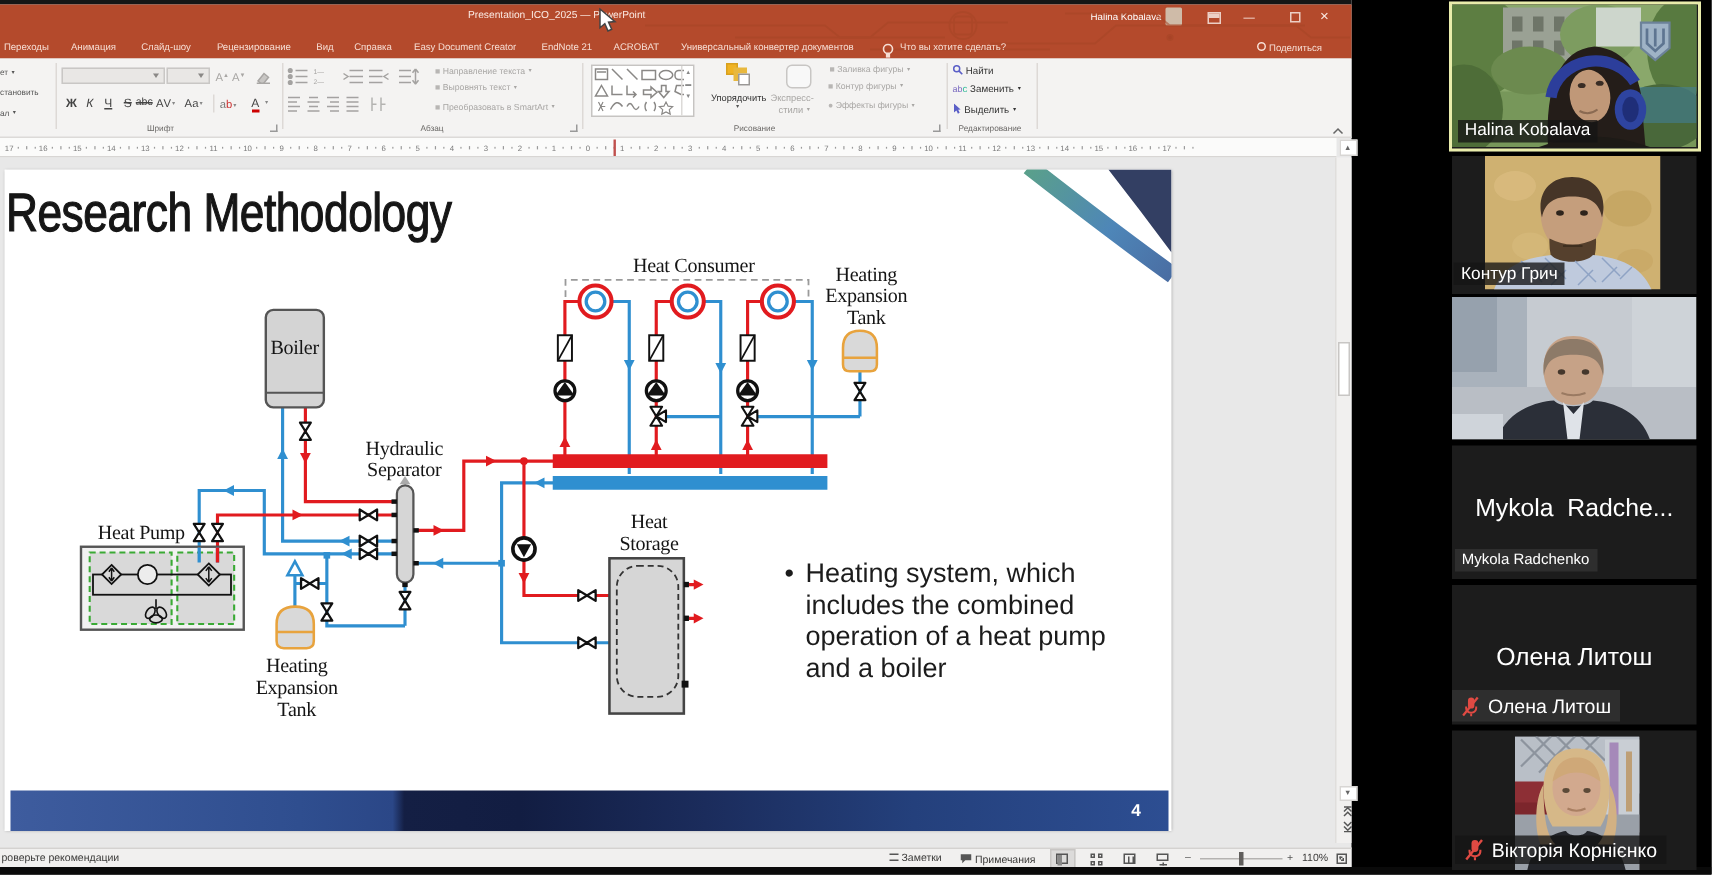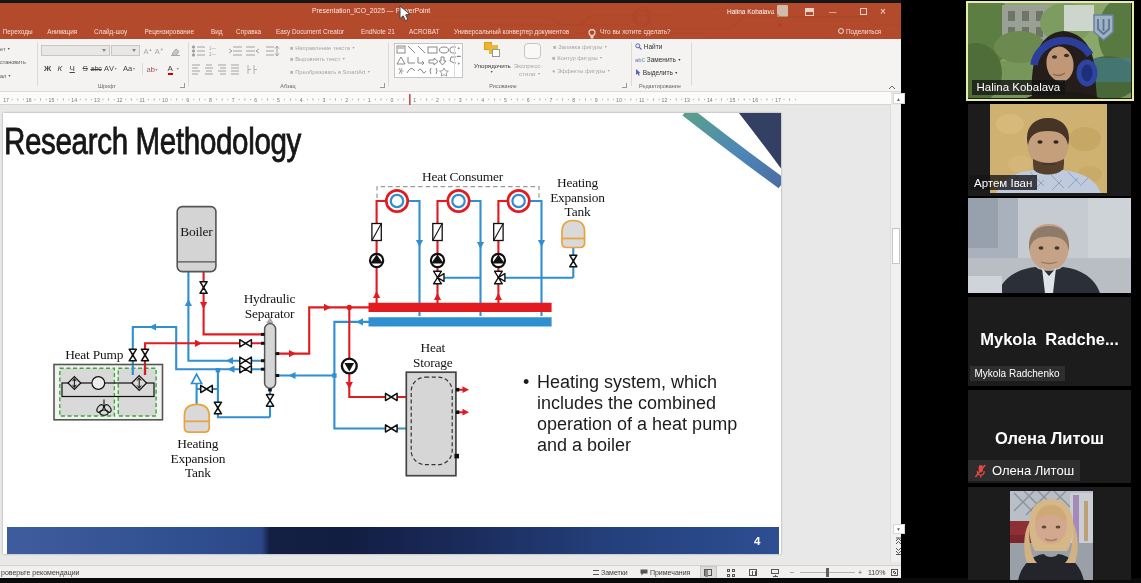--- a/index.html
+++ b/index.html
@@ -25,21 +25,21 @@
 #footerbar .fn{position:absolute;right:18px;top:8px;color:#fff;font-weight:bold;font-size:11.5px}
 #ptitle{position:absolute;left:1px;top:8px;font-size:36px;letter-spacing:-.4px;color:#161616;-webkit-text-stroke:.8px #161616;white-space:nowrap;transform:scaleX(.82);transform-origin:left top}
 
 #vsb{position:absolute;left:890px;top:105px;width:11px;height:457px;background:#f1f0ef;border-left:1px solid #e0dedc}
 
 #status{position:absolute;left:0;top:565px;width:901px;height:13px;background:#f1f0ef;border-top:1px solid #d4d2d0;font-size:7px;color:#3b3a39}
 #botblack{position:absolute;left:0;top:578px;width:1141px;height:5px;background:#0a0a0a}
 
 .tile{position:absolute;left:968px;width:163px;background:#1c1c1c;overflow:hidden}
 .nlabel{position:absolute;background:rgba(20,20,20,.78);color:#fff;display:flex;align-items:center;white-space:nowrap}
-.ctrname{position:absolute;width:100%;text-align:center;color:#fff;font-weight:bold;font-size:16.5px}
+.ctrname{position:absolute;width:100%;text-align:center;color:#fff;font-weight:normal;font-size:16.5px}
 </style></head>
 <body>
 <div id="stage">
  <div id="win">
   <div id="topblack"></div>
   <div id="redbar">
     <div class="wt" style="left:312px;top:4px;font-size:6.8px">Presentation_ICO_2025  —  PowerPoint</div>
     <div class="wt" style="left:727px;top:4.5px;color:#fff;font-size:6.5px">Halina Kobalava</div>
     <div class="wt" style="left:777px;top:1.5px;width:11px;height:12px;background:#cfbba8;border-radius:1px"></div>
     <div class="wt" style="left:805px;top:4.5px;width:9px;height:8px;border:1px solid #eccfc5">
@@ -667,21 +667,21 @@
    <ellipse cx="50" cy="38" rx="2.6" ry="1.8" fill="#2e241c"></ellipse>
         <ellipse cx="66" cy="38" rx="2.6" ry="1.8" fill="#2e241c"></ellipse>
    <path d="M43,55 Q58.5,63 74,55 Q75,78 58.5,81 Q42,78 43,55 Z" fill="#55402d"></path>
    <path d="M52,60 h13" stroke="#3e2f20" stroke-width="1.2"></path>
    <path d="M6,89 c6,-16 20,-21 38,-23 c5,6 23,6 28,0 c18,2 32,7 39,23 Z" fill="#bfcadd"></path>
    <g stroke="#8fa3c4" stroke-width="1">
           <path d="M20,80 l8,-8 M30,84 l12,-12 M44,86 l10,-10 M62,86 l10,-10 M78,84 l10,-10 M90,82 l8,-8"></path>
           <path d="M24,70 l14,14 M40,68 l14,14 M60,70 l14,14 M78,68 l12,12"></path>
         </g>
   </svg>
-  <div class="nlabel" style="left:1px;bottom:6px;height:15px;padding:0 5px;font-size:11.5px">Артем Іван</div>
+  <div class="nlabel" style="left:1px;bottom:6px;height:15px;padding:0 5px;font-size:11.5px">Контур Грич</div>
  </div>
  <div class="tile" id="t3" style="top:198px;height:95px">
   <svg width="163" height="95" viewBox="0 0 163 95">
    <rect width="163" height="95" fill="#c6cbd1"></rect>
    <path d="M0,0 h50 v60 h-50 Z" fill="#a9b2bc"></path>
    <path d="M0,0 h30 v50 h-30 Z" fill="#96a1ad"></path>
    <rect x="120" y="0" width="43" height="60" fill="#ced3d8"></rect>
    <rect x="0" y="60" width="163" height="35" fill="#b9bec5"></rect>
    <path d="M81,26 c13,0 20,8 20,22 c0,14 -8,24 -20,24 c-12,0 -20,-10 -20,-24 c0,-14 7,-22 20,-22 Z" fill="#c6a287"></path>
    <path d="M61,48 c0,-13 7,-20 20,-20 c13,0 20,7 20,20 c0,1.5 0,3 -0.3,4.5 c-2,-11 -8,-14 -19.7,-14 c-11.7,0 -17.7,3 -19.7,14 c-0.3,-1.5 -0.3,-3 -0.3,-4.5 Z" fill="#8d7a68"></path>
@@ -725,13 +725,21 @@
    <path d="M41,8 c14,0 22,10 22,26 c0,10 -2,20 -6,26 l-32,0 c-4,-6 -6,-16 -6,-26 c0,-16 8,-26 22,-26 Z" fill="#d6b888"></path>
    <path d="M41,16 c10,0 16,7 16,18 c0,11 -7,19 -16,19 c-9,0 -16,-8 -16,-19 c0,-11 6,-18 16,-18 Z" fill="#d2a98e"></path>
    <path d="M25,30 c2,-12 8,-16 16,-16 c8,0 14,4 16,16 c-6,-4 -10,-6 -16,-6 c-6,0 -10,2 -16,6 Z" fill="#cfa878"></path>
    <ellipse cx="34" cy="36" rx="2.4" ry="1.6" fill="#5c4a38"></ellipse>
         <ellipse cx="48" cy="36" rx="2.4" ry="1.6" fill="#5c4a38"></ellipse>
    <path d="M35,48 q6,3 12,0" stroke="#a97f62" stroke-width="1.4" fill="none"></path>
    <path d="M8,90 c4,-20 18,-26 26,-27 c2,4 12,4 14,0 c8,1 22,7 26,27 Z" fill="#23252a"></path>
    <path d="M19,32 c0,22 2,34 8,40 l-10,0 c-4,-10 -4,-30 2,-40 Z" fill="#d2b183"></path>
    <path d="M63,32 c0,22 -2,34 -8,40 l10,0 c4,-10 4,-30 -2,-40 Z" fill="#d2b183"></path>
   </svg>
+  <div class="nlabel" style="left:1.5px;bottom:4px;height:19px;padding:0 6px;font-size:13px"><svg width="14" height="15" viewBox="0 0 14 15" style="margin-right:5px">
+          <g fill="#e04a43">
+            <rect x="5" y="1" width="4.6" height="8" rx="2.3"></rect>
+            <path d="M3,7.5 v1 c0,2.5 1.8,4 4.3,4 c2.5,0 4.3,-1.5 4.3,-4 v-1 h-1.4 v1 c0,1.7 -1.2,2.7 -2.9,2.7 c-1.7,0 -2.9,-1 -2.9,-2.7 v-1 Z"></path>
+            <rect x="6.6" y="12.5" width="1.4" height="2"></rect>
+          </g>
+          <line x1="1.5" y1="14" x2="12" y2="1" stroke="#e04a43" stroke-width="1.6"></line>
+        </svg>Вікторія Корнієнко</div>
  </div>
 </div>
 </body></html>

